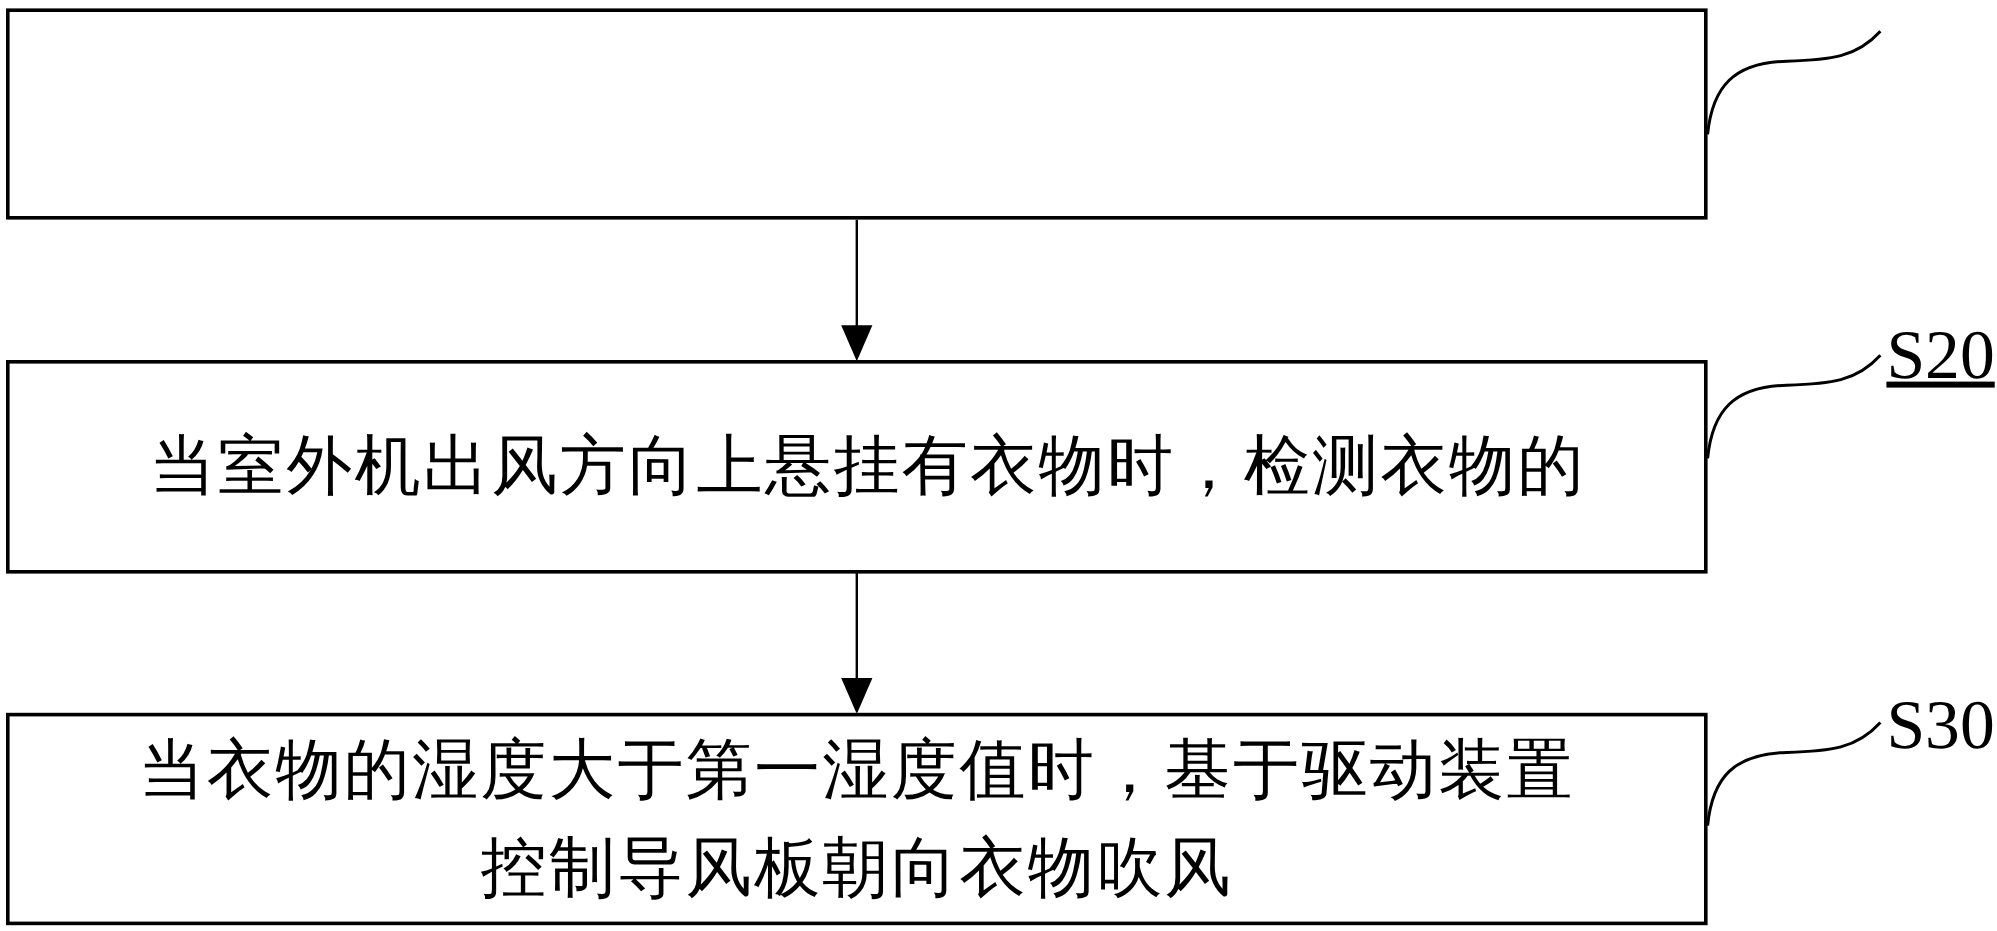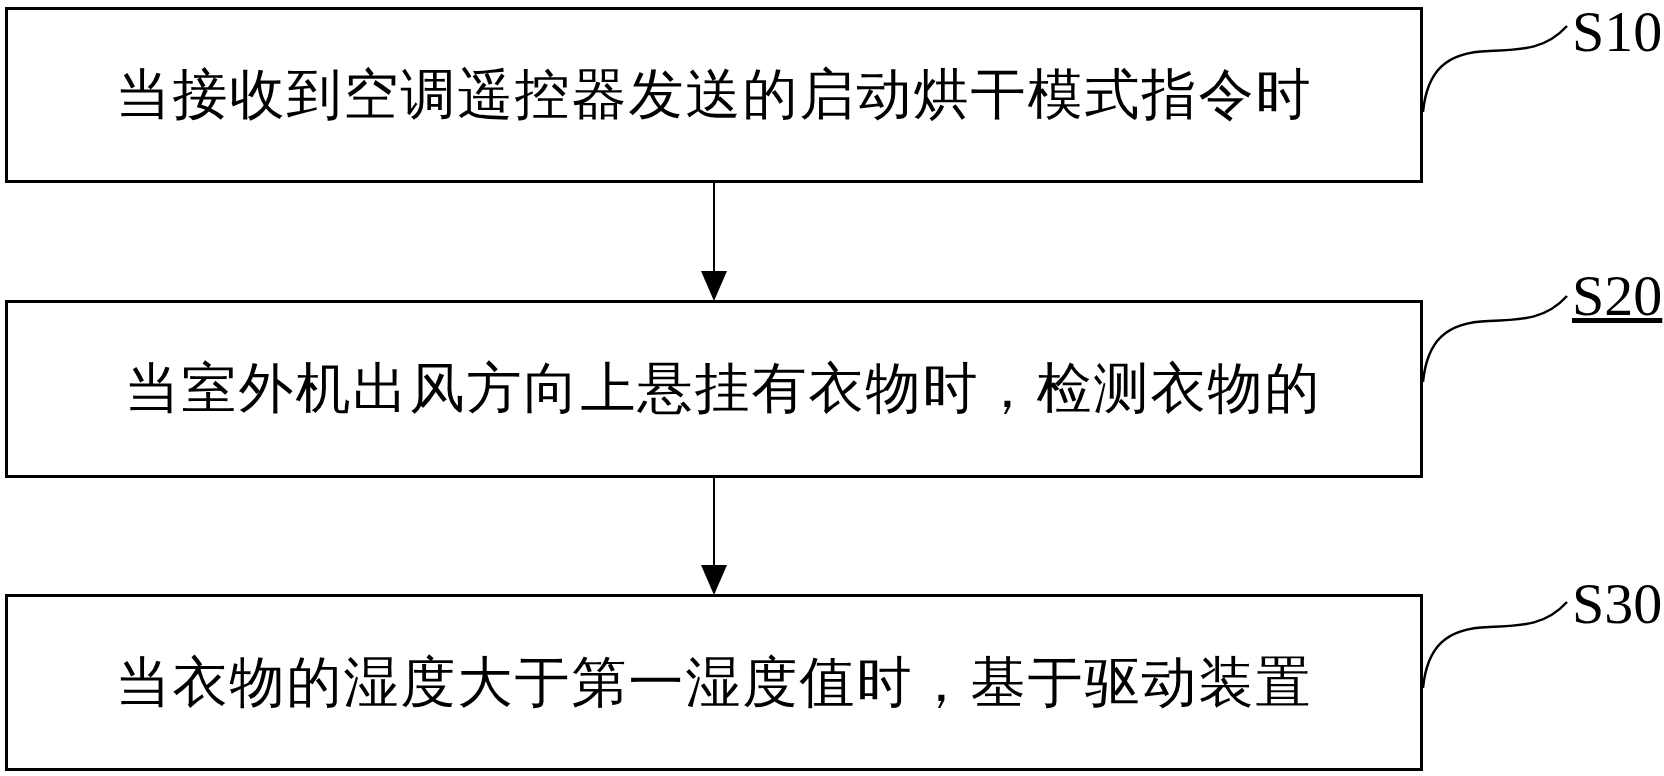--- a/index.html
+++ b/index.html
@@ -66,26 +66,24 @@
   .label-1 { top: 2px; }
   .label-2 { top: 266px; text-decoration: underline; }
   .label-3 { top: 574px; }
 </style>
 </head>
 <body>
 
 <div class="canvas">
 
   <div class="flow-box box-1">
-    <div class="box-line">当接收到空调遥控器发送的启动烘干模式指令时</div>
   </div>
   <svg class="curve-svg curve-1" viewBox="0 0 150 112">
     <path d="M2,100 C6,60 24,40 68,39 C104,38 126,36 146,14" fill="none" stroke="#000000" stroke-width="2.5"></path>
   </svg>
-  <div class="step-label label-1">S10</div>
 
   <svg class="arrow-svg arrow-1" viewBox="0 0 28 118">
     <line x1="14" y1="0" x2="14" y2="92" stroke="#000000" stroke-width="2"></line>
     <polygon points="1,88 27,88 14,118" fill="#000000"></polygon>
   </svg>
 
   <div class="flow-box box-2">
     <div class="box-line">当室外机出风方向上悬挂有衣物时，检测衣物的</div>
   </div>
   <svg class="curve-svg curve-2" viewBox="0 0 150 112">
@@ -93,19 +91,20 @@
   </svg>
   <div class="step-label label-2">S20</div>
 
   <svg class="arrow-svg arrow-2" viewBox="0 0 28 118">
     <line x1="14" y1="0" x2="14" y2="92" stroke="#000000" stroke-width="2"></line>
     <polygon points="1,88 27,88 14,118" fill="#000000"></polygon>
   </svg>
 
   <div class="flow-box box-3">
     <div class="box-line">当衣物的湿度大于第一湿度值时，基于驱动装置</div>
+    <div class="box-line">控制导风板朝向衣物吹风</div>
   </div>
   <svg class="curve-svg curve-3" viewBox="0 0 150 112">
     <path d="M2,100 C6,60 24,40 68,39 C104,38 126,36 146,14" fill="none" stroke="#000000" stroke-width="2.5"></path>
   </svg>
   <div class="step-label label-3">S30</div>
 
 </div>
 
 </body></html>

